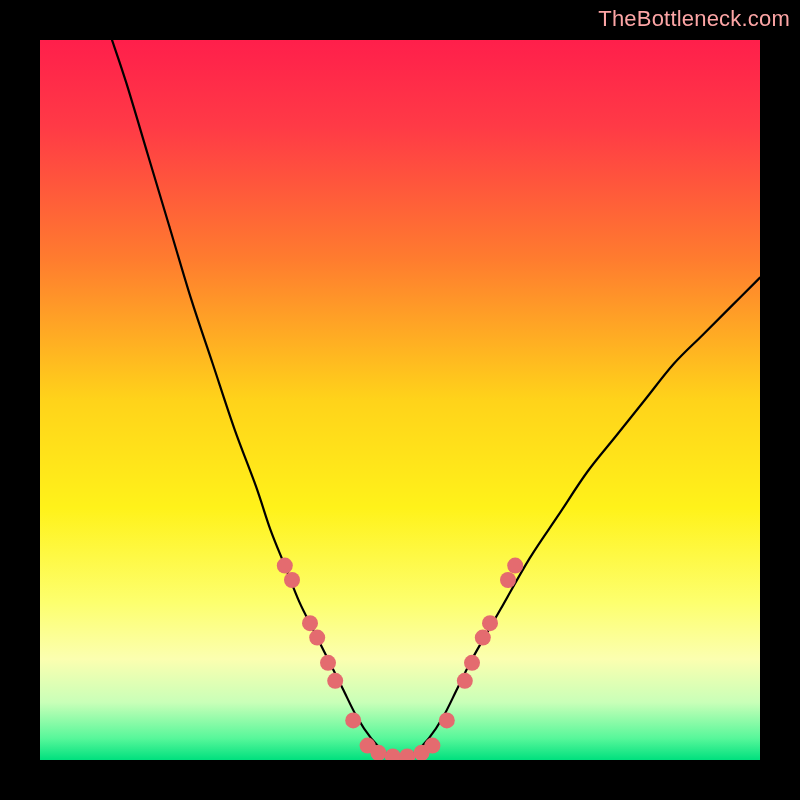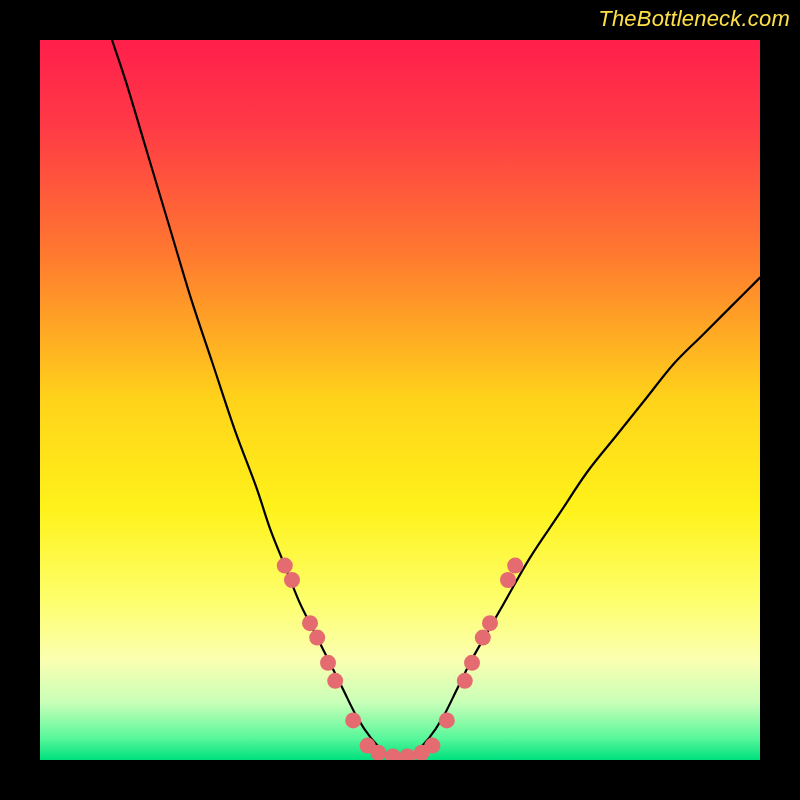--- a/index.html
+++ b/index.html
@@ -37,25 +37,24 @@
     left: 0;
     top: 0;
     width: 100%;
     height: 100%;
     pointer-events: none;
   }
   .watermark {
     position: absolute;
     top: 6px;
     right: 10px;
-    color: #fde047;
+    color: #fca5a5;
     font-size: 22px;
     font-weight: 500;
     letter-spacing: 0.2px;
-    font-style: italic;
   }
 </style>
 </head>
 <body>
 
 <div class="stage">
   <div class="plot-area">
     <svg class="gradient-bg" viewBox="0 0 720 720" preserveAspectRatio="none">
       <defs>
         <linearGradient id="bg-grad" x1="0" y1="0" x2="0" y2="1">

